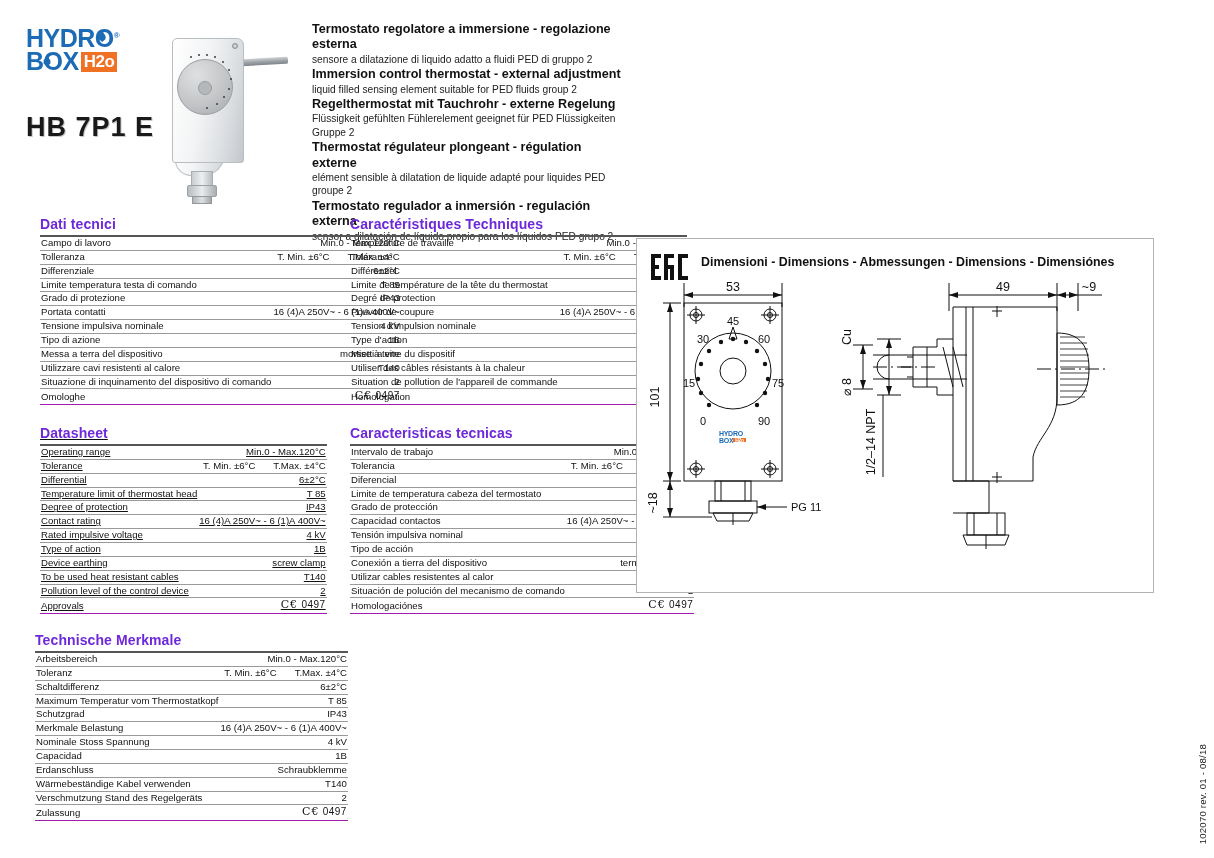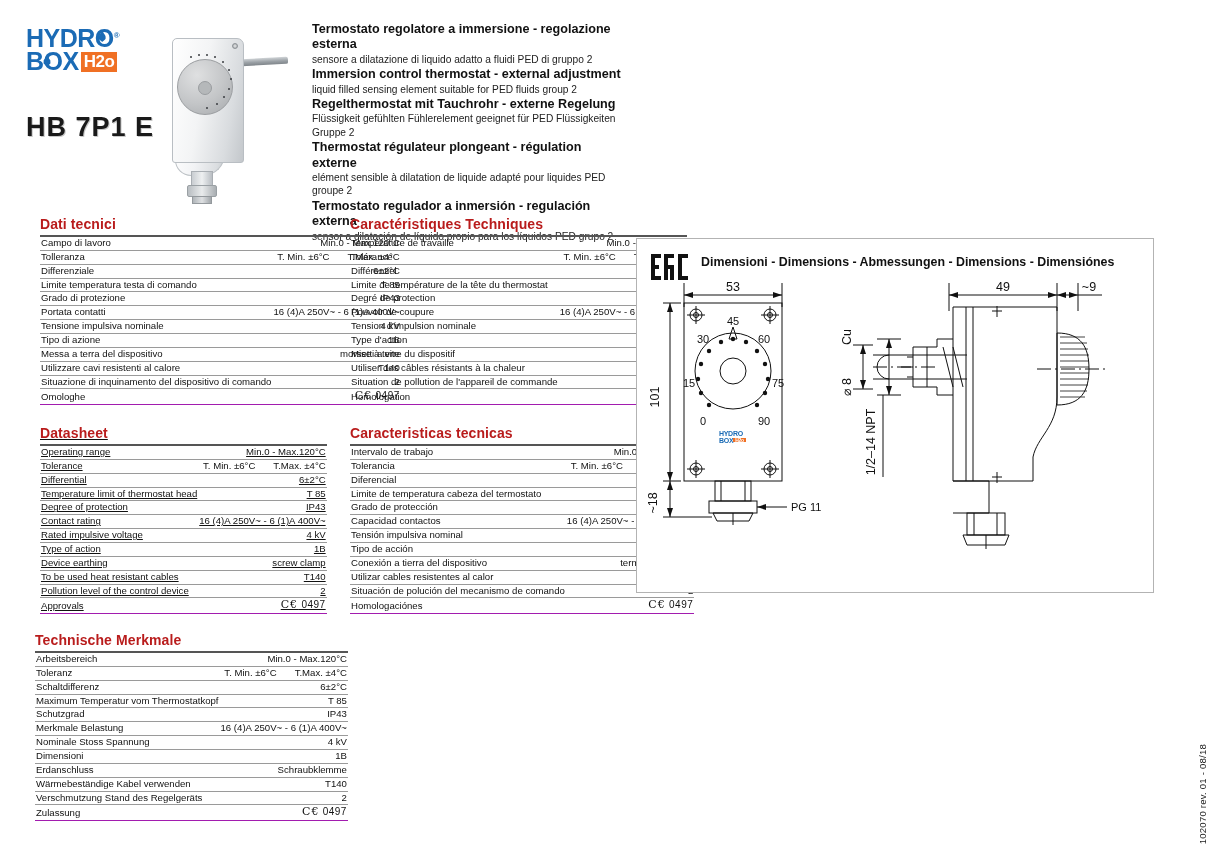--- a/index.html
+++ b/index.html
@@ -89,21 +89,21 @@
   }
 
   
   .titles { position: absolute; left: 312px; top: 22px; width: 315px; }
   .t-bold { font-size: 12.6px; font-weight: bold; line-height: 1.22; color: #111; }
   .t-sub  { font-size: 10.2px; font-weight: normal; line-height: 1.32; color: #222; margin-bottom: 1px; }
 
   
   .spec { position: absolute; width: 283px; }
   .spec h2 {
-    margin: 0 0 3px 0; font-size: 14px; font-weight: bold; color: #b91c1c;
+    margin: 0 0 3px 0; font-size: 14px; font-weight: bold; color: #6d28d9;
     letter-spacing: 0.1px;
   }
   table.sp { width: 100%; border-collapse: collapse; }
   table.sp tr { }
   table.sp td {
     border-top: 1px solid #9a9a9a;
     font-size: 9.6px; line-height: 1.08; padding: 1px 1px 1.5px 1px;
     vertical-align: bottom; color: #111;
   }
   table.sp tr:first-child td { border-top: 2px solid #555; }
@@ -339,21 +339,21 @@
           </tr>
           <tr>
             <td class="lbl">Merkmale Belastung</td>
             <td class="val">16 (4)A 250V~  -  6 (1)A 400V~</td>
           </tr>
           <tr>
             <td class="lbl">Nominale Stoss Spannung</td>
             <td class="val">4 kV</td>
           </tr>
           <tr>
-            <td class="lbl">Dimensioni</td>
+            <td class="lbl">Capacidad</td>
             <td class="val">1B</td>
           </tr>
           <tr>
             <td class="lbl">Erdanschluss</td>
             <td class="val">Schraubklemme</td>
           </tr>
           <tr>
             <td class="lbl">Wärmebeständige Kabel verwenden</td>
             <td class="val">T140</td>
           </tr>

